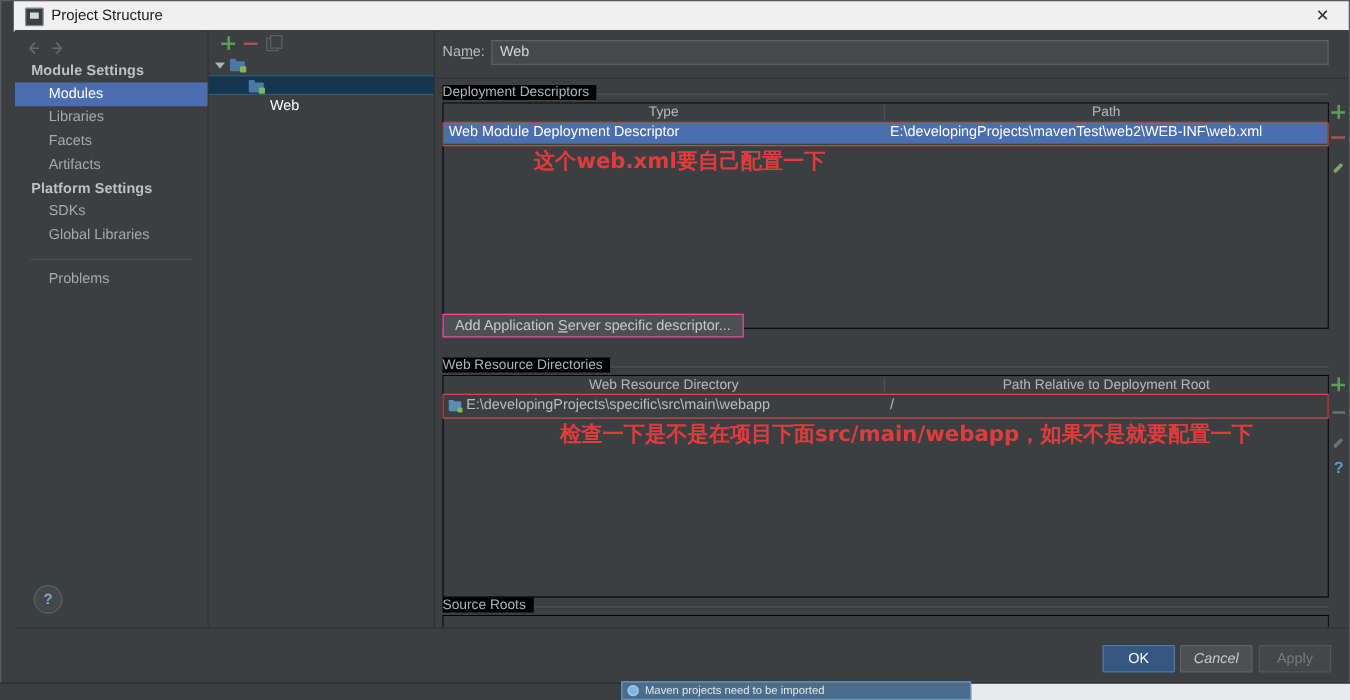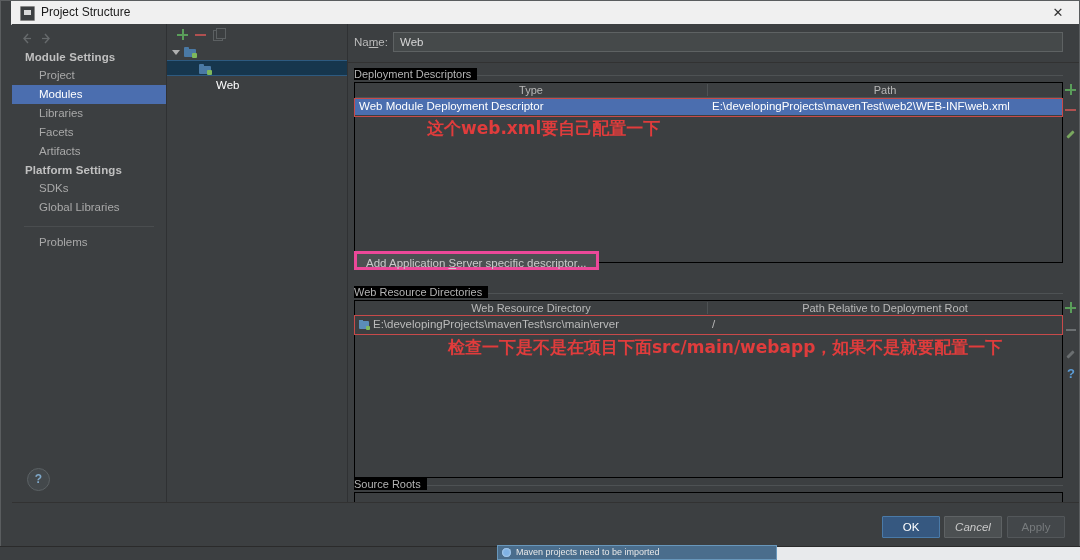--- a/index.html
+++ b/index.html
@@ -148,21 +148,21 @@
   .st-btn{position:absolute;left:0;width:16px;height:16px;}
   .icon-pencil{position:relative;width:16px;height:16px;}
   .icon-pencil:before{content:"";position:absolute;left:3px;top:9px;width:9px;height:3px;background:#7aa85f;
       transform:rotate(-45deg);transform-origin:center;border-radius:1px;}
   .icon-pencil.dim:before{background:#6b6f71;}
   .icon-q{width:16px;height:16px;color:#5b9bd5;font-size:13px;font-weight:bold;line-height:16px;text-align:center;}
   .icon-minus-dim{position:relative;width:16px;height:16px;}
   .icon-minus-dim:after{content:"";position:absolute;left:3px;top:7px;width:10px;height:2px;background:#6b6f71;}
 
   .btn{
-    background:#4c5052;border:3px solid #ec4899;color:#c9c9c9;font-size:11.5px;
+    background:#4c5052;border:1px solid #ec4899;color:#c9c9c9;font-size:11.5px;
     padding:3px 9px;box-sizing:border-box;font-family:"Liberation Sans",sans-serif;
   }
   .add-desc-btn{position:absolute;left:6px;top:0;height:19px;line-height:12px;}
   .add-desc-btn u{text-decoration:underline;}
 
   
   .btnbar{position:absolute;left:11px;right:0;bottom:0;height:44px;background:#3c3f41;border-top:1px solid #323232;}
   .bbtn{position:absolute;top:13px;height:22px;width:58px;font-size:11.5px;text-align:center;
         line-height:20px;box-sizing:border-box;border-radius:1px;}
   .bbtn.ok{background:#365880;border:1px solid #4a7aa8;color:#ffffff;right:139px;}
@@ -203,21 +203,20 @@
         <div class="nav-arrow fwd">
           <svg width="13" height="13" viewBox="0 0 13 13">
               <path d="M5 2 L9 6.5 L5 11" stroke="#9a9ea0" stroke-width="1.4" fill="none"></path>
               <path d="M2 6.5 H9" stroke="#9a9ea0" stroke-width="1.2"></path>
             </svg>
         </div>
       </div>
 
       <div class="side-list">
         <div class="side-group">Module Settings</div>
-        <div class="side-item">Project</div>
         <div class="side-item selected">Modules</div>
         <div class="side-item">Libraries</div>
         <div class="side-item">Facets</div>
         <div class="side-item">Artifacts</div>
         <div class="side-group">Platform Settings</div>
         <div class="side-item">SDKs</div>
         <div class="side-item">Global Libraries</div>
         <div class="side-sep"></div>
         <div class="side-item">Problems</div>
       </div>
@@ -312,21 +311,21 @@
               <div class="th" style="left:0;width:352px;">Web Resource Directory</div>
               <div class="th-div" style="left:352px;"></div>
               <div class="th" style="left:353px;right:0;">Path Relative to Deployment Root</div>
             </div>
             <div class="trow">
               <span class="file-ic">
                   <span class="b"></span>
                   <span class="t"></span>
                   <span class="d"></span>
                 </span>
-              <div class="cell" style="left:18px;width:334px;">E:\developingProjects\mavenTest\src\main\erver</div>
+              <div class="cell" style="left:18px;width:334px;">E:\developingProjects\specific\src\main\webapp</div>
               <div class="cell" style="left:357px;right:4px;">/</div>
             </div>
             <div class="note" style="left:93px;top:35px;">检查一下是不是在项目下面src/main/webapp，如果不是就要配置一下</div>
           </div>
         </div>
         <div class="redbox" style="left:0px;top:29px;right:0px;height:20px;"></div>
       </div>
 
       <div class="side-tools" style="right:0px;top:276px;height:100px;">
         <div class="st-btn" style="top:0px;">

